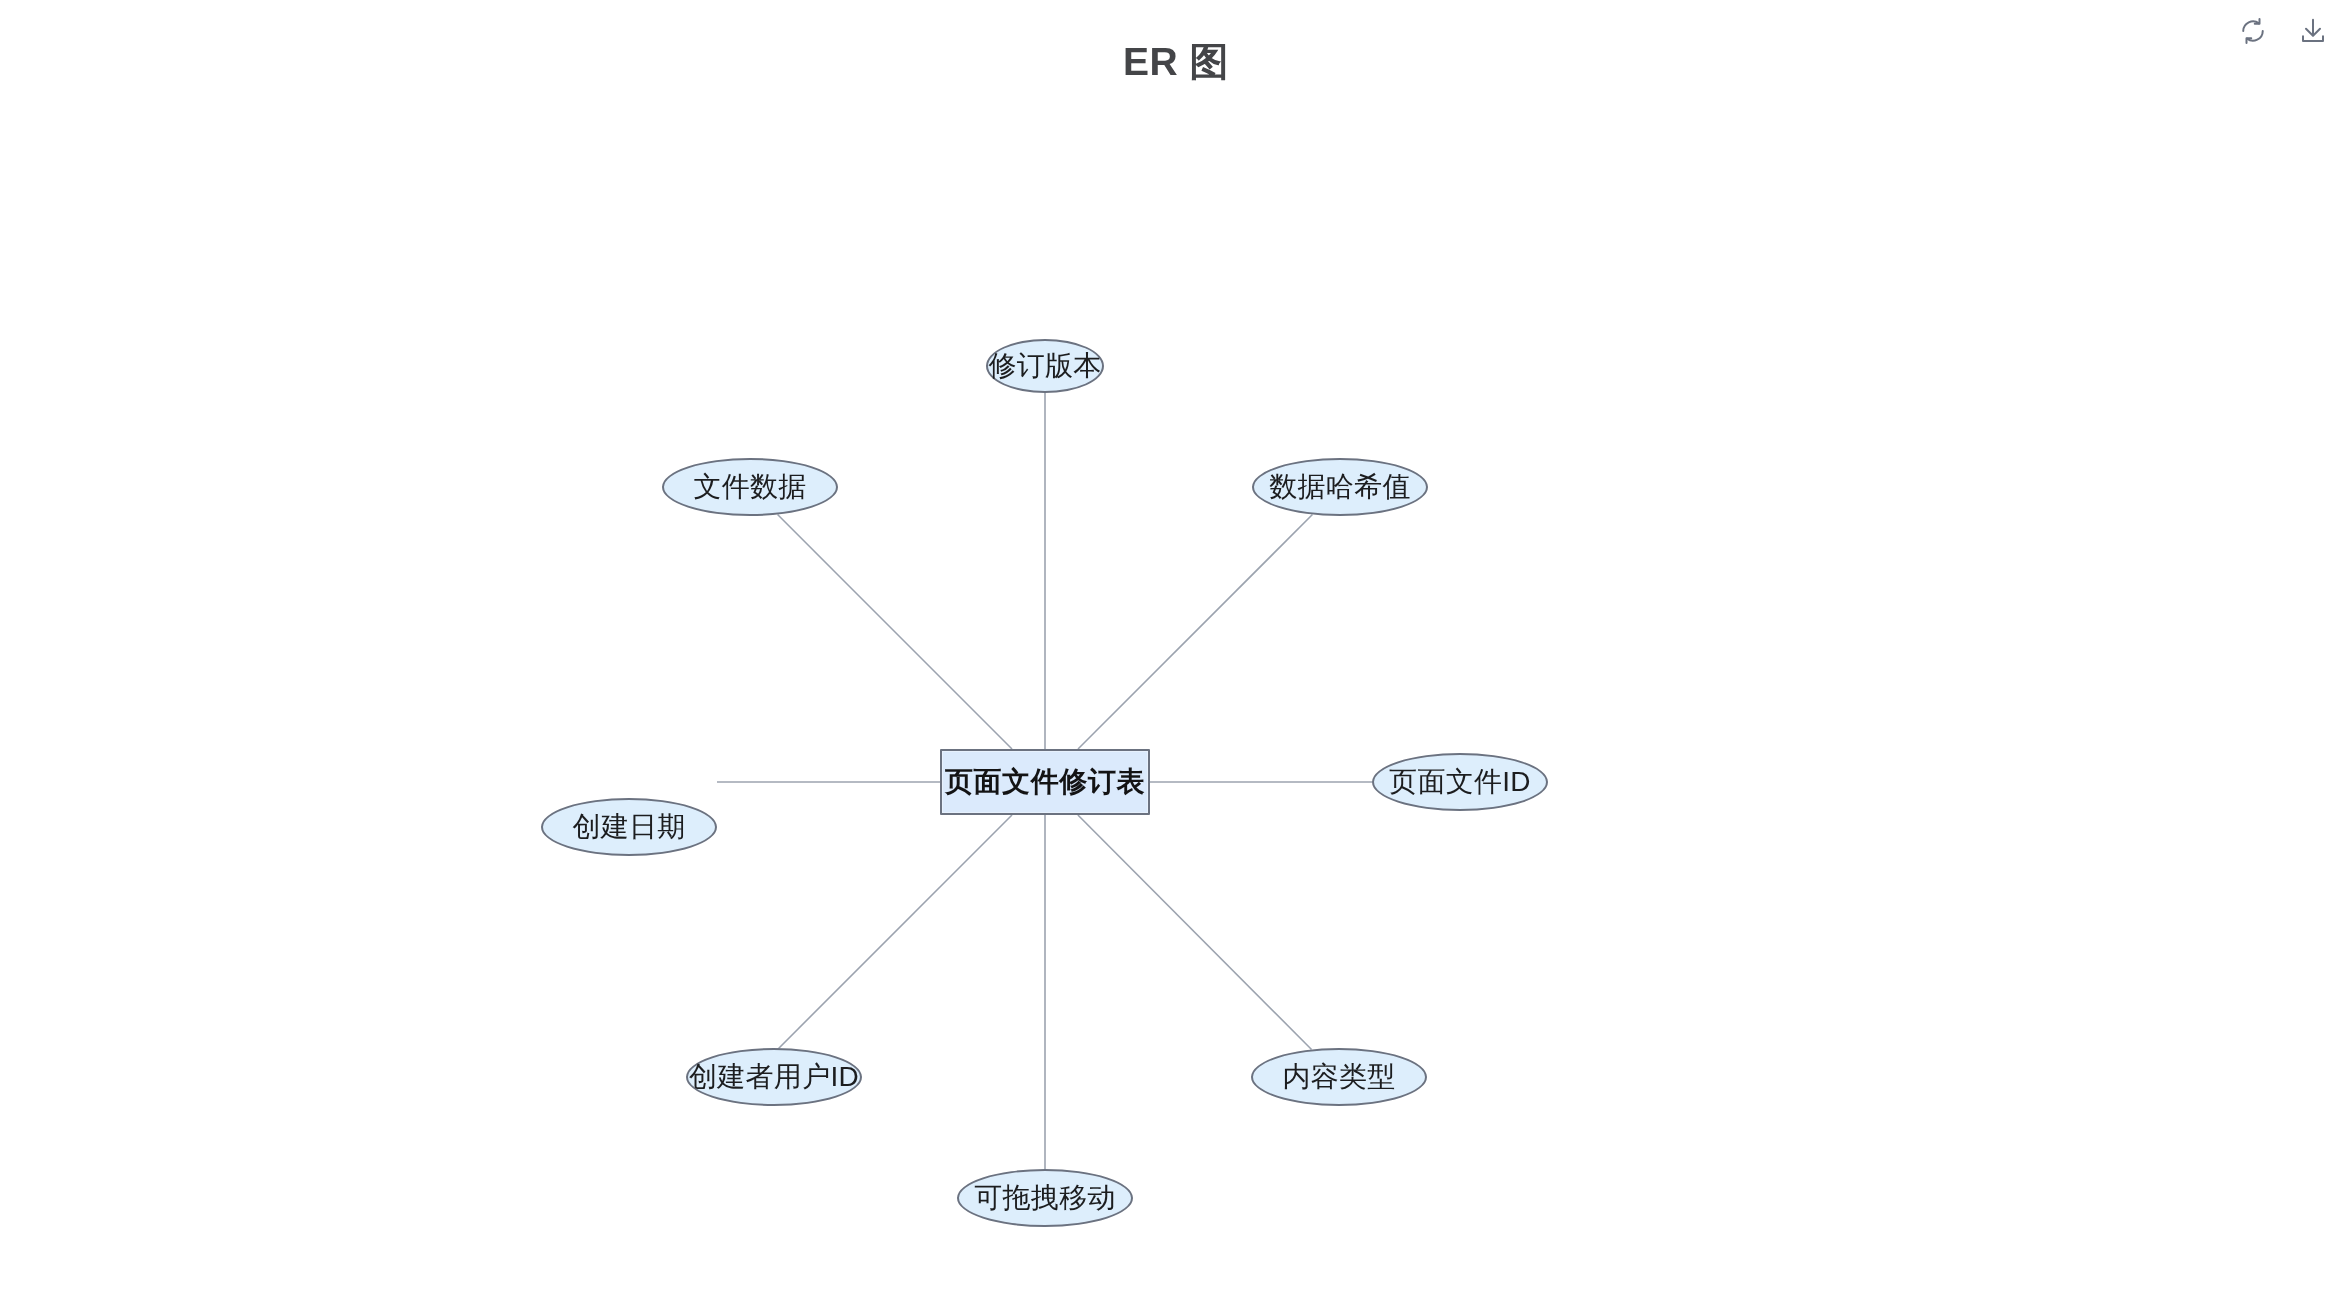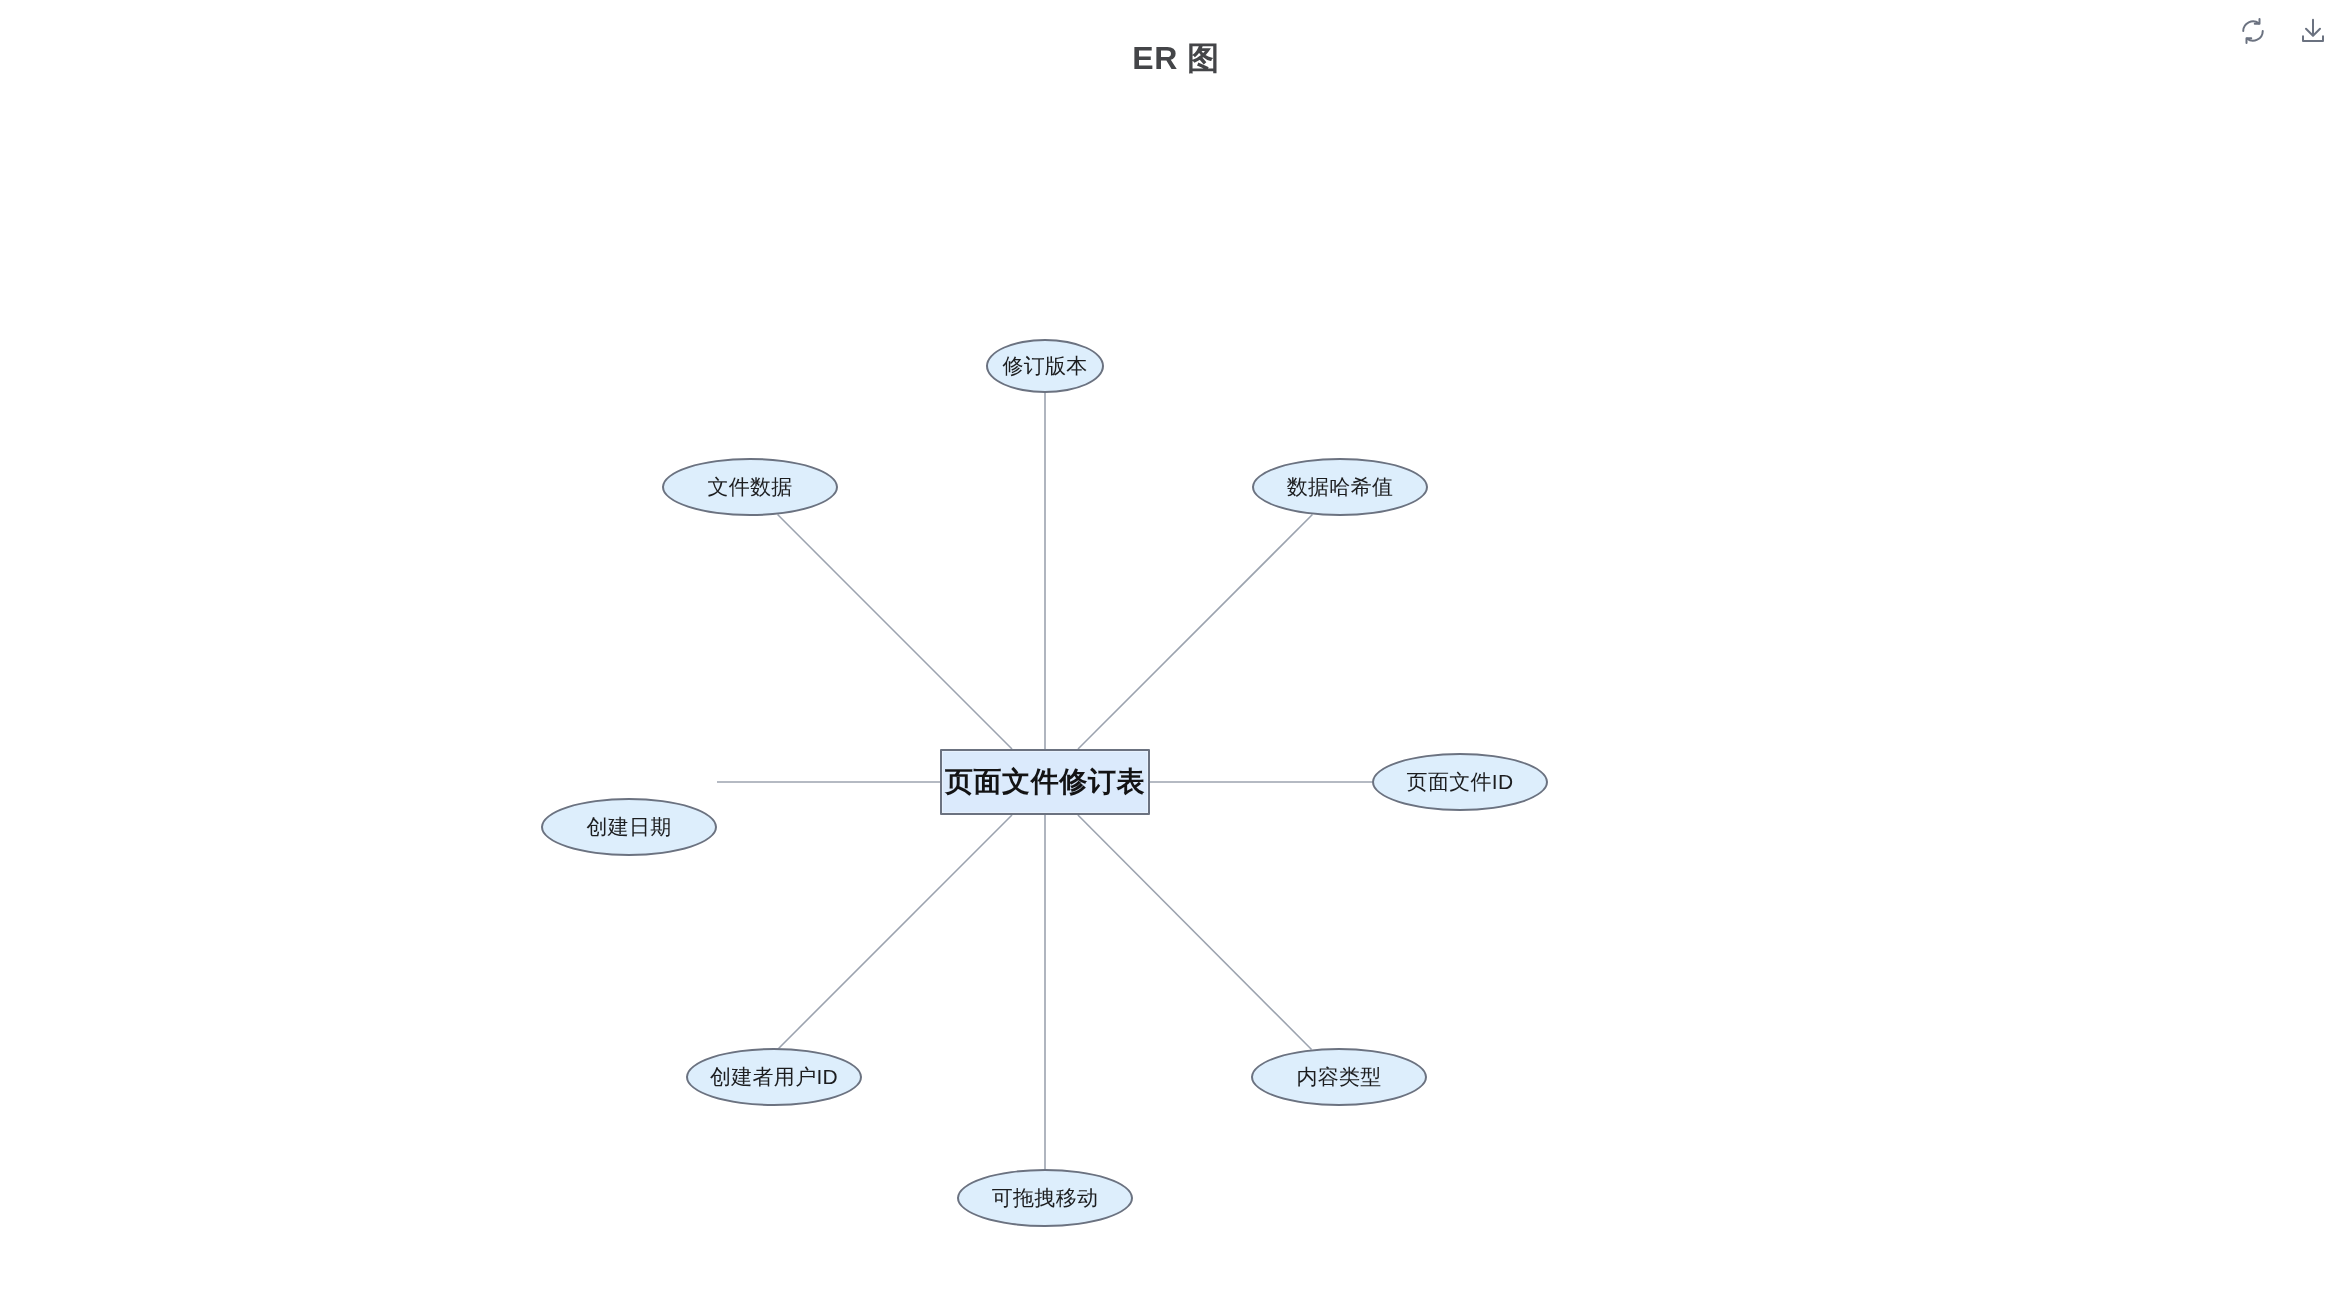--- a/index.html
+++ b/index.html
@@ -43,21 +43,21 @@
     position: absolute;
     top: 0;
     left: 0;
     width: 100%;
     text-align: center;
     pointer-events: none;
   }
   .page-title {
     margin: 0;
     padding-top: 38px;
-    font-size: 32px;
+    font-size: 39px;
     font-weight: bold;
     color: #444548;
     letter-spacing: 0.5px;
     line-height: 1.25;
   }
   .page-subtitle {
     margin: 0;
     padding-top: 16px;
     font-size: 20px;
     font-weight: normal;
@@ -95,21 +95,21 @@
     font-size: 28px;
     font-weight: bold;
     color: #131314;
     letter-spacing: 0.6px;
     box-shadow: 0 0 0 1px rgba(255,255,255,0.35) inset;
   }
   .attr-node {
     background: #ddeefc;
     border: 2px solid #6b7280;
     border-radius: 50%;
-    font-size: 21px;
+    font-size: 28px;
     font-weight: normal;
     color: #1c1d1f;
     letter-spacing: 0.3px;
   }
   .attr-node span, .entity-node span {
     white-space: nowrap;
     pointer-events: none;
   }
 </style>
 </head>

